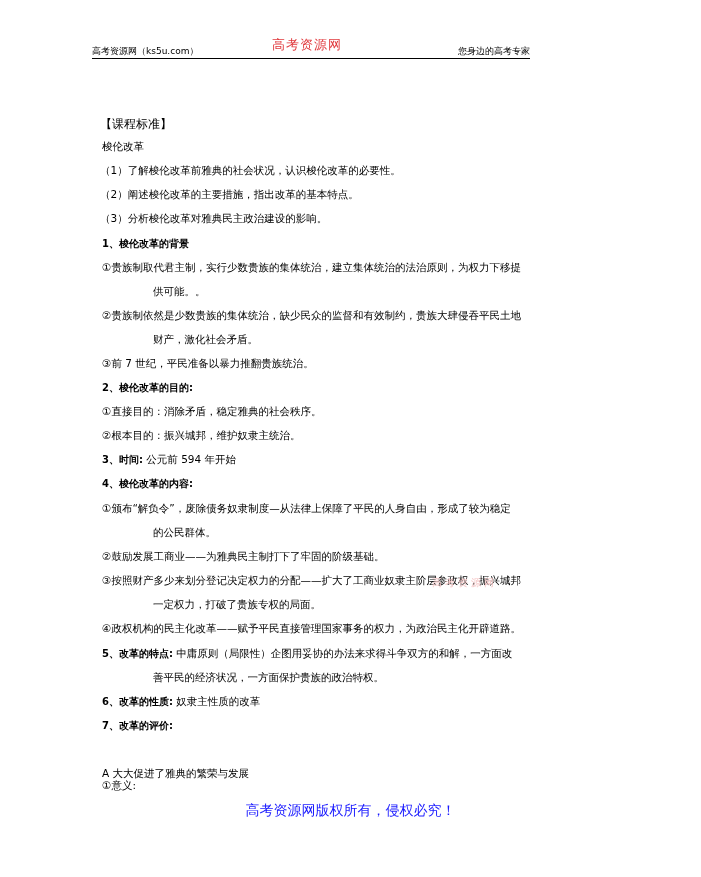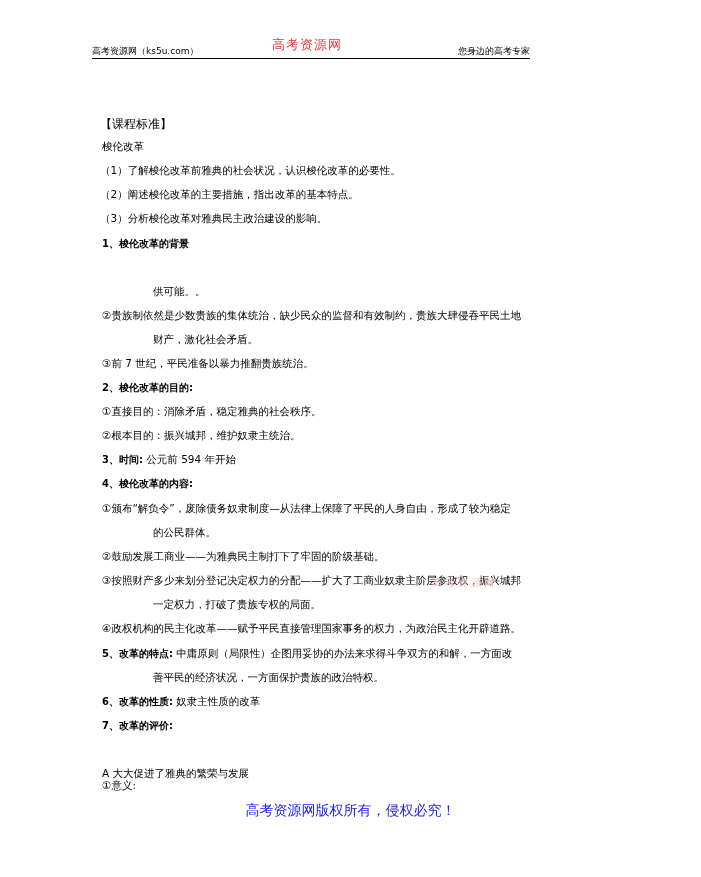--- a/index.html
+++ b/index.html
@@ -42,20 +42,21 @@
 
 
   <div class="line section-label" style="left:92px; top:116px;">【课程标准】</div>
   <div class="line" style="top:140px;">梭伦改革</div>
 
   <div class="line" style="left:92px; top:164px;">（1）了解梭伦改革前雅典的社会状况，认识梭伦改革的必要性。</div>
   <div class="line" style="left:92px; top:188px;">（2）阐述梭伦改革的主要措施，指出改革的基本特点。</div>
   <div class="line" style="left:92px; top:212px;">（3）分析梭伦改革对雅典民主政治建设的影响。</div>
 
   <div class="line bold-head" style="top:237px;">1、梭伦改革的背景</div>
+  <div class="line" style="top:261px;">①贵族制取代君主制，实行少数贵族的集体统治，建立集体统治的法治原则，为权力下移提</div>
   <div class="line indent" style="top:285px;">供可能。。</div>
   <div class="line" style="top:309px;">②贵族制依然是少数贵族的集体统治，缺少民众的监督和有效制约，贵族大肆侵吞平民土地</div>
   <div class="line indent" style="top:333px;">财产，激化社会矛盾。</div>
   <div class="line" style="top:357px;">③前 7 世纪，平民准备以暴力推翻贵族统治。</div>
 
   <div class="line bold-head" style="top:381px;">2、梭伦改革的目的:</div>
   <div class="line" style="top:429px;">②根本目的：振兴城邦，维护奴隶主统治。</div>
   <div class="line" style="top:405px;">①直接目的：消除矛盾，稳定雅典的社会秩序。</div>
 
   <div class="line" style="top:453px;">

